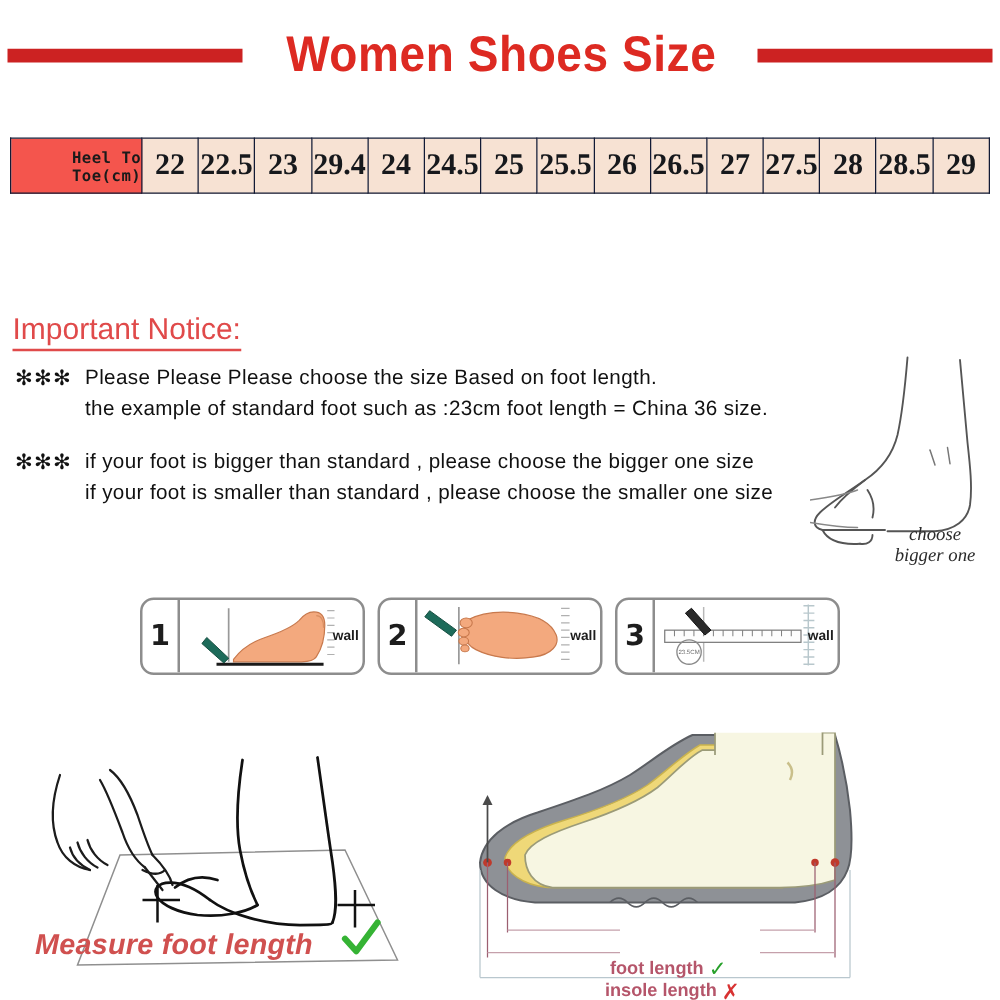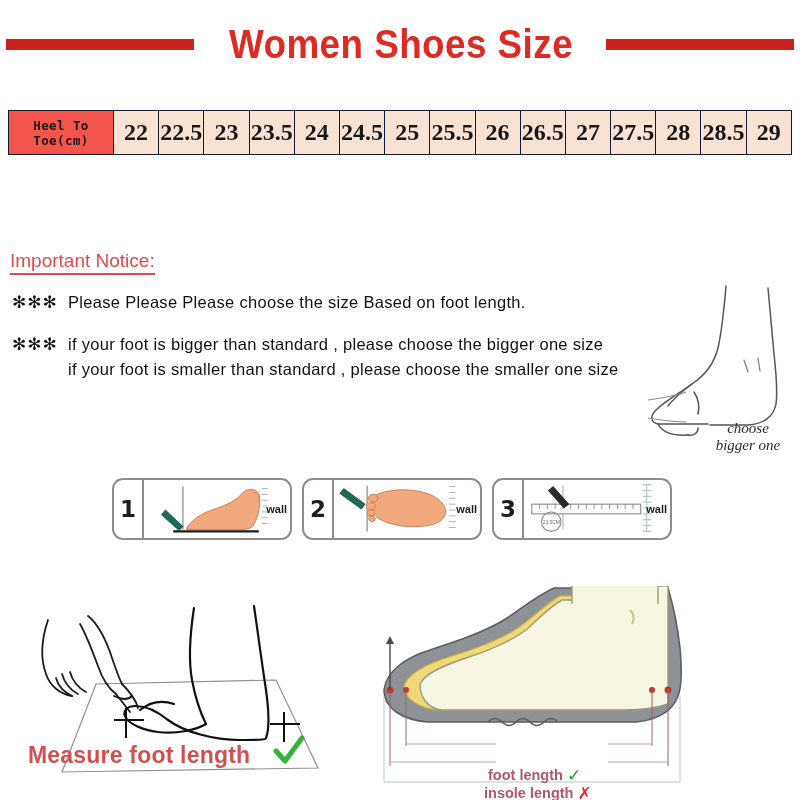--- a/index.html
+++ b/index.html
@@ -32,31 +32,31 @@
     border-collapse:collapse;table-layout:fixed;
   }
   .size-table td{
     border:1.5px solid #121a35;
     text-align:center;vertical-align:middle;
     font-weight:700;padding:0;
     height:43px;
     font-family:Liberation Serif, serif;
   }
   td.lbl{
-    background:#f4554d;color:#1a1a1a;width:104px;
+    background:#f4554d;color:#1a1a1a;width:104px;text-align:right;
   }
   td.lbl.hdr{font-size:12.5px;letter-spacing:0.4px;font-family:"DejaVu Sans Mono",monospace;font-weight:700;}
   td.lbl.cn{font-size:25px;letter-spacing:1px;}
   td.cm{background:#f7e2d3;color:#16181c;font-size:24px;}
   td.cn{background:#2cc4f2;color:#0d2f4f;font-size:24px;}
 
   
   .notice-title{
     position:absolute;left:10px;top:250px;
-    font-size:19px;color:#e04a4a;font-weight:400;
+    font-size:24px;color:#e04a4a;font-weight:400;
     border-bottom:2px solid #e04a4a;padding-bottom:1px;
     font-family:"Liberation Sans","DejaVu Sans",sans-serif;
   }
   .notice-block{position:absolute;left:12px;top:290px;width:670px;}
   .n-line{
     display:flex;align-items:flex-start;
     font-size:16.5px;color:#111;line-height:25px;white-space:nowrap;
   }
   .stars{width:56px;flex:0 0 56px;font-size:17px;letter-spacing:1px;}
   .n-indent{padding-left:56px;}
@@ -89,20 +89,21 @@
     position:absolute;right:3px;top:50%;transform:translateY(-50%);
     font-size:11px;font-weight:700;color:#1d1d1d;
   }
 
   
   .measure-wrap{position:absolute;left:18px;top:572px;width:352px;height:218px;}
   .measure-cap{
     position:absolute;left:28px;top:742px;
     font-size:23px;font-weight:700;color:#d0504f;letter-spacing:0.2px;
     white-space:nowrap;
+    font-style:italic;
   }
   .measure-check{
     position:absolute;left:272px;top:735px;width:34px;height:34px;
   }
 
   
   .shoe-wrap{position:absolute;left:368px;top:586px;width:432px;height:214px;}
   .space-lbl{
     position:absolute;left:370px;top:606px;
     font-size:14.5px;color:#5b2a38;line-height:19px;white-space:nowrap;
@@ -130,21 +131,21 @@
     <div class="title-bar right"></div>
   </div>
 
   <table class="size-table">
     <tbody>
       <tr>
         <td class="lbl hdr">Heel To Toe(cm)</td>
         <td class="cm">22</td>
         <td class="cm">22.5</td>
         <td class="cm">23</td>
-        <td class="cm">23.5</td>
+        <td class="cm">29.4</td>
         <td class="cm">24</td>
         <td class="cm">24.5</td>
         <td class="cm">25</td>
         <td class="cm">25.5</td>
         <td class="cm">26</td>
         <td class="cm">26.5</td>
         <td class="cm">27</td>
         <td class="cm">27.5</td>
         <td class="cm">28</td>
         <td class="cm">28.5</td>
@@ -152,20 +153,23 @@
       </tr>
     </tbody>
   </table>
 
   <div class="notice-title">Important Notice:</div>
 
   <div class="notice-block">
     <div class="n-line">
       <span class="stars">✻✻✻</span>
       <span class="n-text">Please  Please  Please  choose  the  size  Based  on  foot  length.</span>
+    </div>
+    <div class="n-line n-indent">
+      <span class="n-text">the  example  of  standard  foot  such  as :23cm  foot  length  =  China 36 size.</span>
     </div>
     <div class="n-line gap1">
       <span class="stars">✻✻✻</span>
       <span class="n-text">if  your  foot  is  bigger  than  standard , please  choose  the  bigger  one  size</span>
     </div>
     <div class="n-line n-indent">
       <span class="n-text">if  your  foot  is  smaller  than  standard , please  choose  the  smaller  one  size</span>
     </div>
   </div>
 

